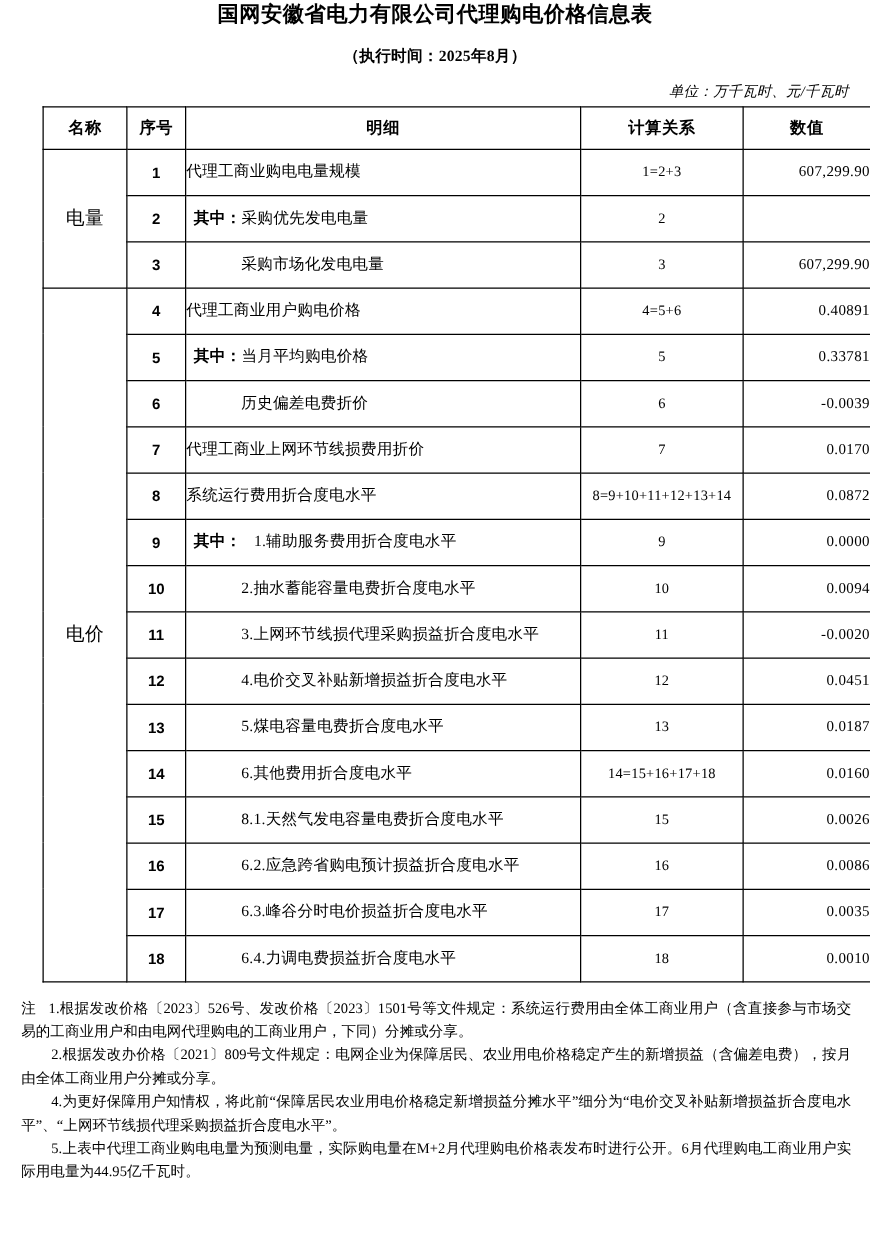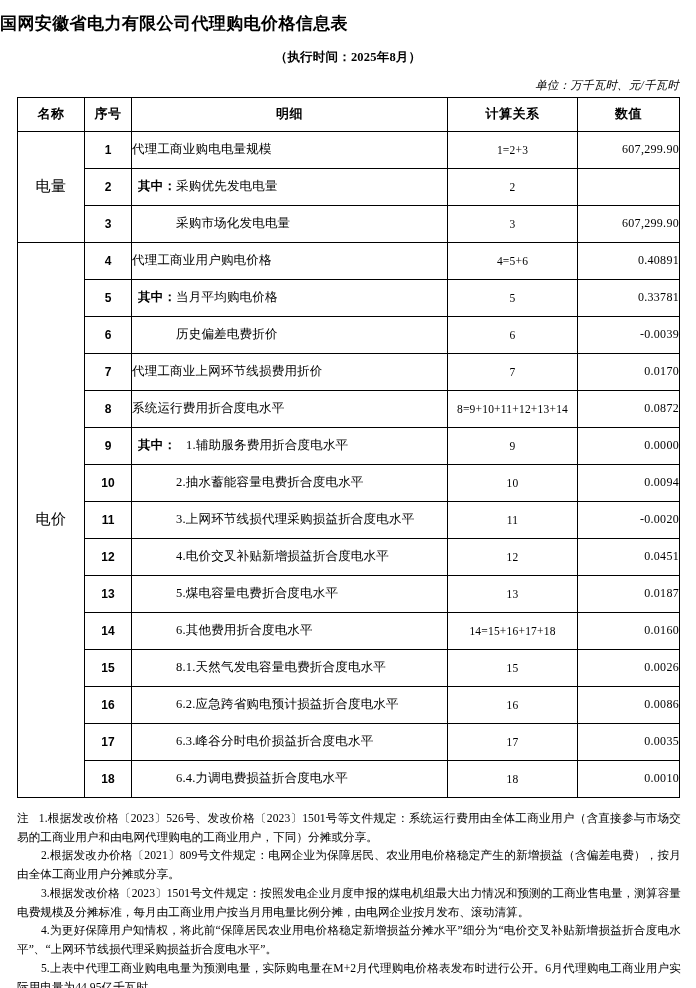--- a/index.html
+++ b/index.html
@@ -16,44 +16,44 @@
   }
   .page {
     position: relative;
     width: 696px;
     height: 988px;
     box-sizing: border-box;
   }
 
   
   .title {
+    text-align: center;
     font-size: 17px;
     font-weight: bold;
     letter-spacing: 0.4px;
-    padding-top: 12px;
     line-height: 1.4;
   }
   .subtitle {
     text-align: center;
     font-size: 12.5px;
     font-weight: bold;
     padding-top: 13px;
     letter-spacing: 0.2px;
   }
   .unit-line {
     text-align: right;
     font-size: 11.5px;
     padding: 12px 17px 4px 0;
     letter-spacing: 0.2px;
     font-style: italic;
   }
 
   
   .tbl-wrap {
-    padding: 0 17px;
+    padding: 0 34px;
   }
   table.main {
     border-collapse: collapse;
     width: 662px;
     table-layout: fixed;
     font-size: 11.5px;
   }
   table.main col.c-name  { width: 67px; }
   table.main col.c-seq   { width: 47px; }
   table.main col.c-det   { width: 316px; }
@@ -270,18 +270,17 @@
             <td class="calc-cell">18</td>
             <td class="val-cell">0.0010</td>
           </tr>
         </tbody>
     </table>
   </div>
 
   <div class="notes" id="notes">
       <p><span class="note-label">注</span><span>1.根据发改价格〔2023〕526号、发改价格〔2023〕1501号等文件规定：系统运行费用由全体工商业用户（含直接参与市场交易的工商业用户和由电网代理购电的工商业用户，下同）分摊或分享。</span></p>
       <p class="indent"><span>2.根据发改办价格〔2021〕809号文件规定：电网企业为保障居民、农业用电价格稳定产生的新增损益（含偏差电费），按月由全体工商业用户分摊或分享。</span></p>
-      <p class="indent"><span>3.根据发改价格〔2023〕1501号文件规定：按照发电企业月度申报的煤电机组最大出力情况和预测的工商业售电量，测算容量电费规模及分摊标准，每月由工商业用户按当月用电量比例分摊，由电网企业按月发布、滚动清算。</span></p>
       <p class="indent"><span>4.为更好保障用户知情权，将此前“保障居民农业用电价格稳定新增损益分摊水平”细分为“电价交叉补贴新增损益折合度电水平”、“上网环节线损代理采购损益折合度电水平”。</span></p>
       <p class="indent"><span>5.上表中代理工商业购电电量为预测电量，实际购电量在M+2月代理购电价格表发布时进行公开。6月代理购电工商业用户实际用电量为44.95亿千瓦时。</span></p>
     </div>
 
 </div>
 
 </body></html>

